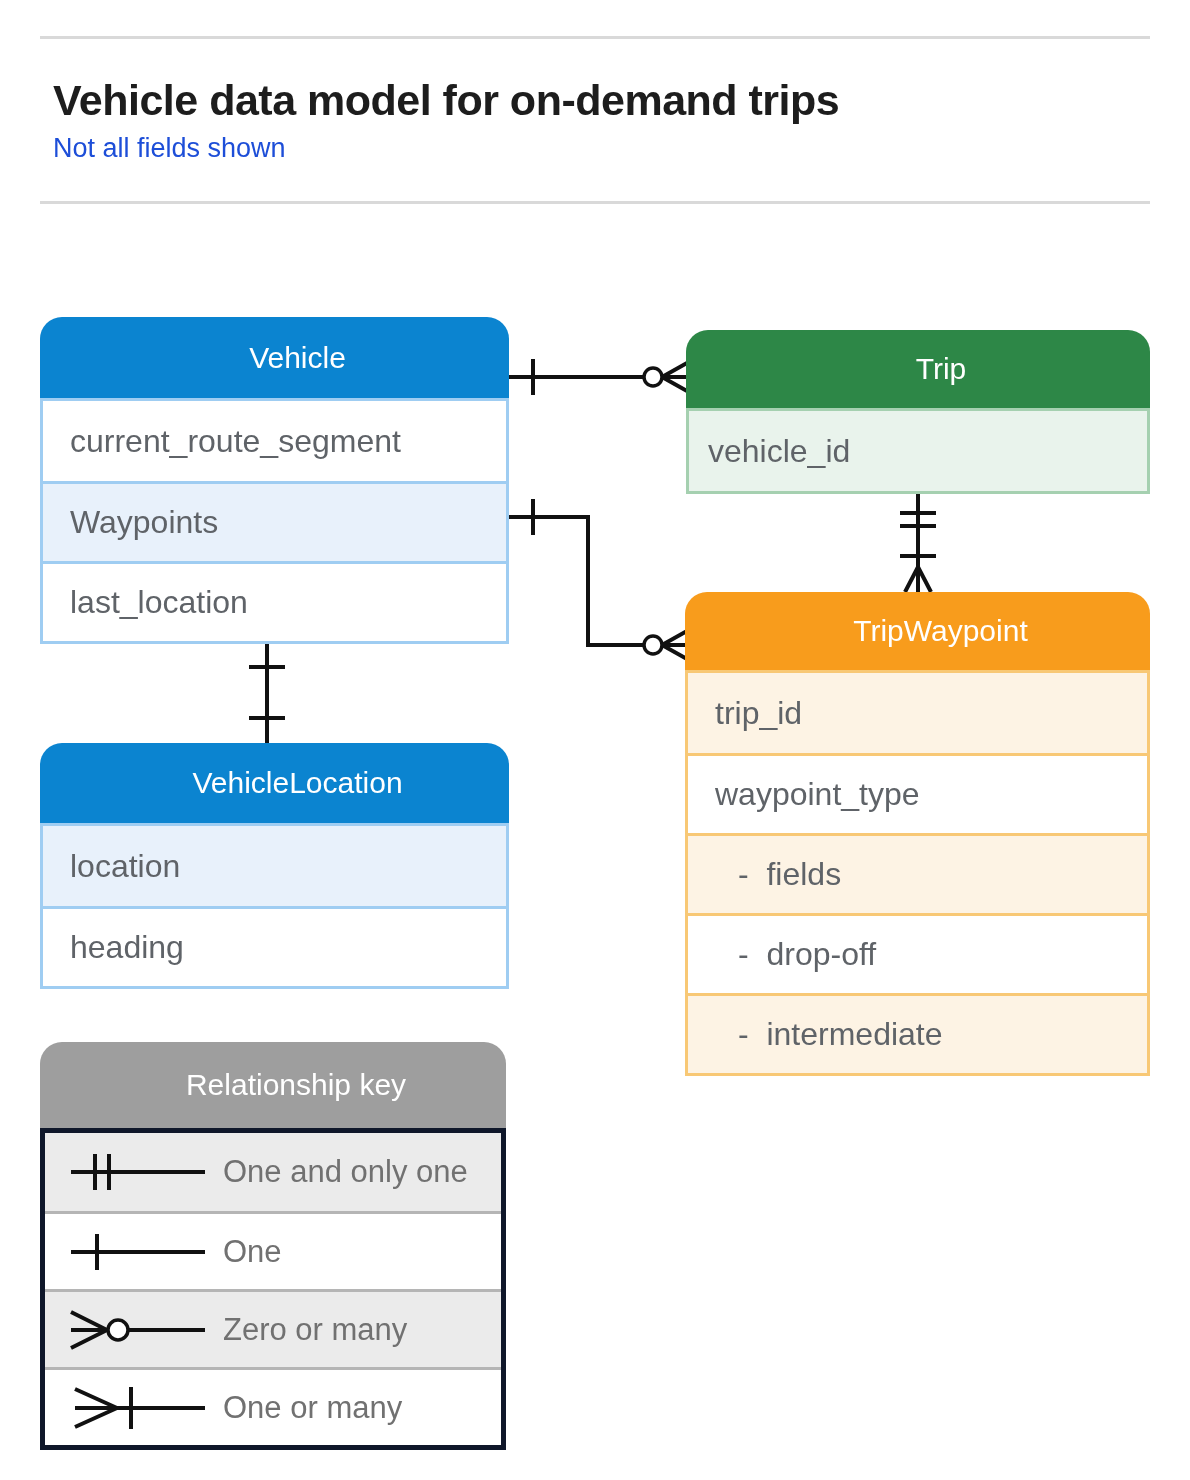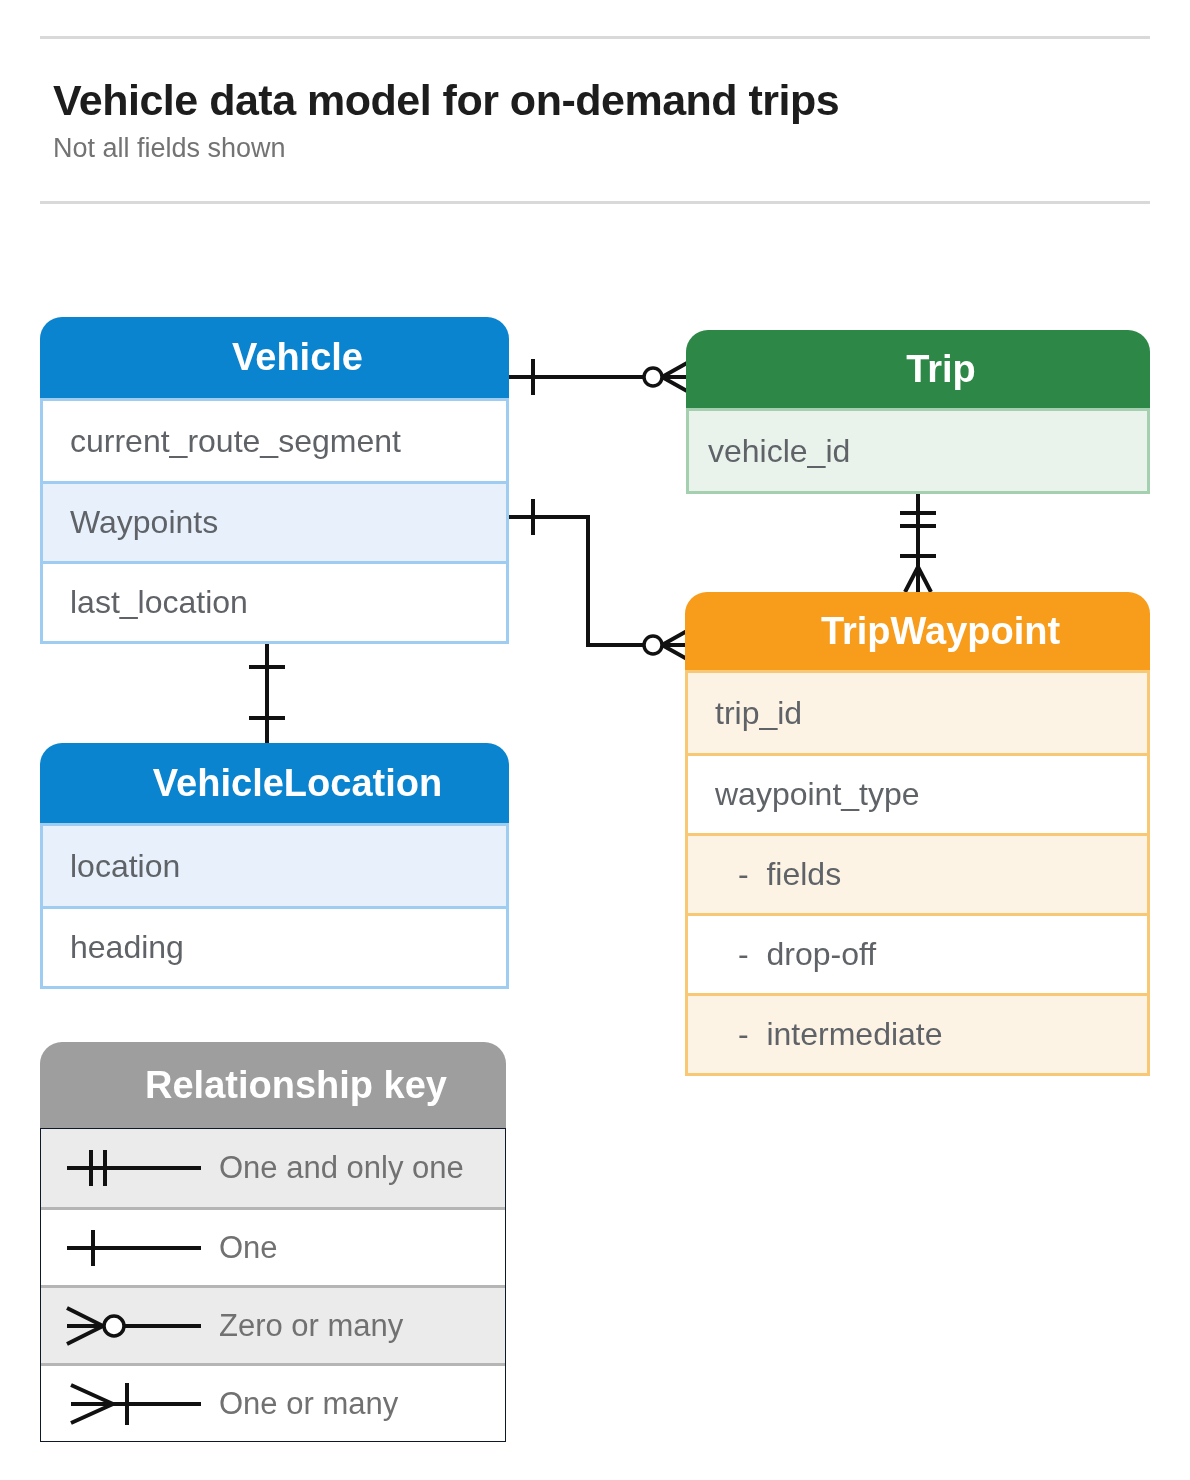--- a/index.html
+++ b/index.html
@@ -6,26 +6,26 @@
   body{
     width:1190px;height:1480px;position:relative;background:#ffffff;
     font-family:"Liberation Sans", sans-serif;overflow:hidden;
   }
   .hrule{position:absolute;left:40px;width:1110px;height:3px;background:#d9d9d9;}
   #page-title{
     position:absolute;left:53px;top:76px;font-size:43px;font-weight:bold;
     color:#1d1d1d;letter-spacing:-0.5px;
   }
   #page-subtitle{
-    position:absolute;left:53px;top:133px;font-size:27px;color:#737373;
+    position:absolute;left:53px;top:133px;font-size:27px;color:#1d4ed8;
   }
   .layer-svg{position:absolute;left:0;top:0;z-index:0;}
   .entity{position:absolute;z-index:1;box-sizing:border-box;}
   .ehead{
-    border-radius:22px 22px 0 0;color:#ffffff;font-weight:bold;font-size:38px;
+    border-radius:22px 22px 0 0;color:#ffffff;font-weight:normal;font-size:30px;
     display:flex;align-items:center;justify-content:center;padding-left:46px;
   }
   .ebody{background:#ffffff;}
   .erow{
     height:80px;display:flex;align-items:center;padding-left:27px;
     font-size:32px;color:#5f6368;box-sizing:border-box;background:#ffffff;
     white-space:pre;
   }
   
   .blue .ehead{background:#0b84d0;}
@@ -36,21 +36,21 @@
   .green .ehead{background:#2d8747;}
   .green .ebody{border:3px solid #a5d0b0;}
   .green .erow.alt{background:#e9f3ec;padding-left:19px;}
   
   .orange .ehead{background:#f89c1c;}
   .orange .ebody{border:3px solid #f8c875;}
   .orange .erow + .erow{border-top:3px solid #f8c875;}
   .orange .erow.alt{background:#fdf3e4;}
   
   .gray .ehead{background:#9e9e9e;}
-  .gray .ebody{border:1px solid #0f172a;}
+  .gray .ebody{border:5px solid #0f172a;}
   .gray .krow + .krow{border-top:3px solid #b5b5b5;}
   .krow{
     height:78px;display:flex;align-items:center;padding-left:20px;
     box-sizing:border-box;background:#ffffff;font-size:31px;color:#717171;
   }
   .krow.alt{background:#ebebeb;}
   .ksym{flex:0 0 150px;width:150px;height:70px;}
   .klabel{margin-left:8px;}
   .conn{stroke:#111111;stroke-width:4;fill:none;}
   .conn-circle{stroke:#111111;stroke-width:3.5;fill:#ffffff;}

